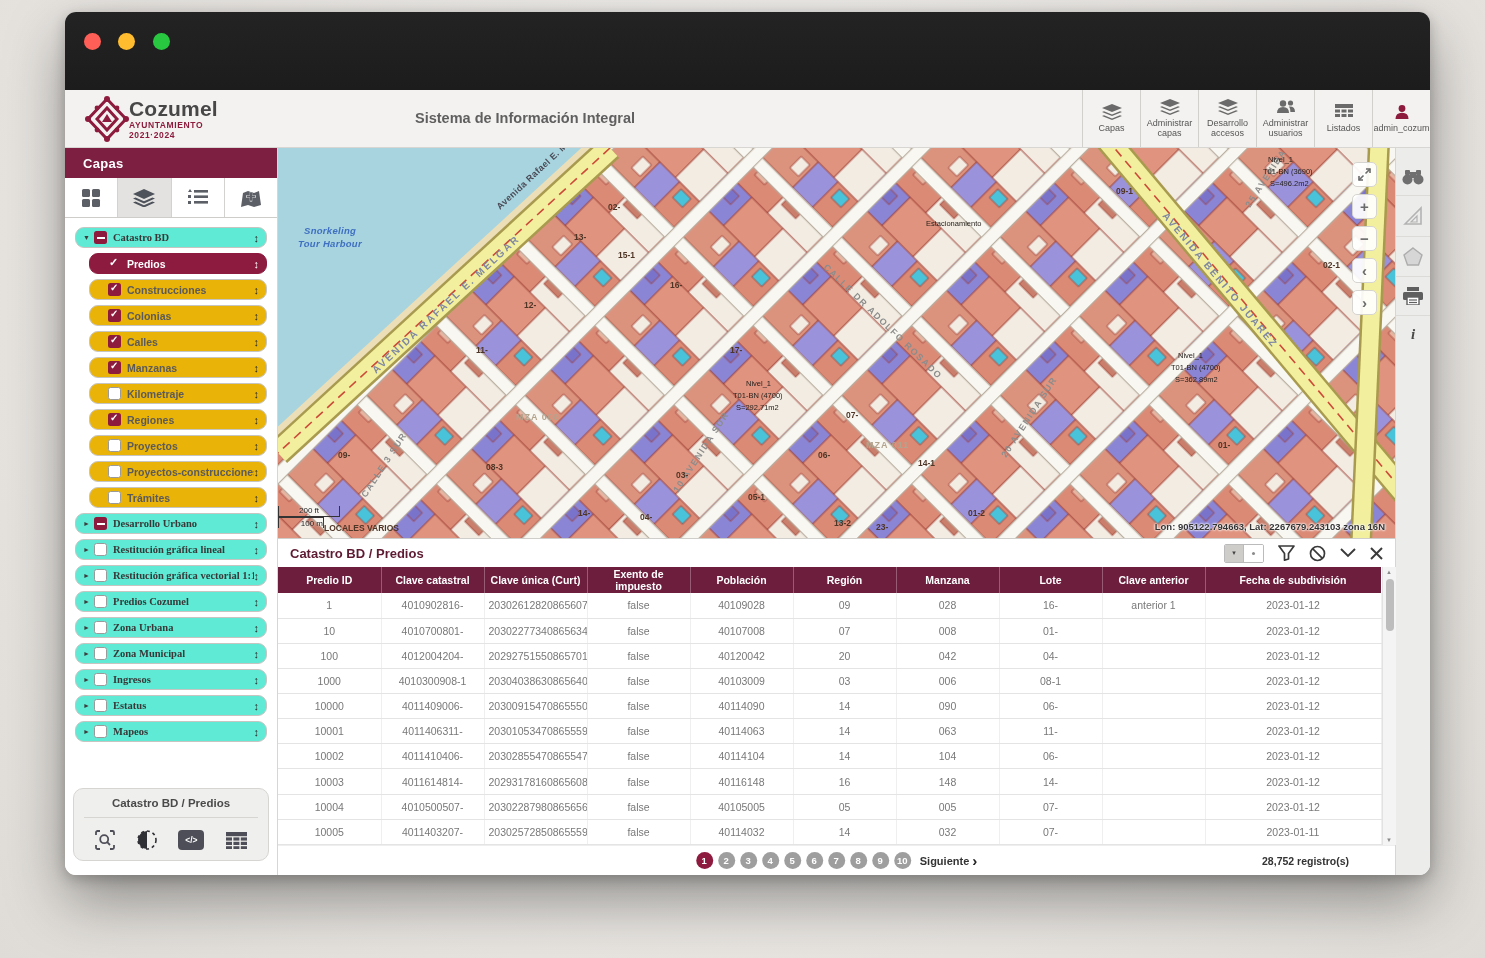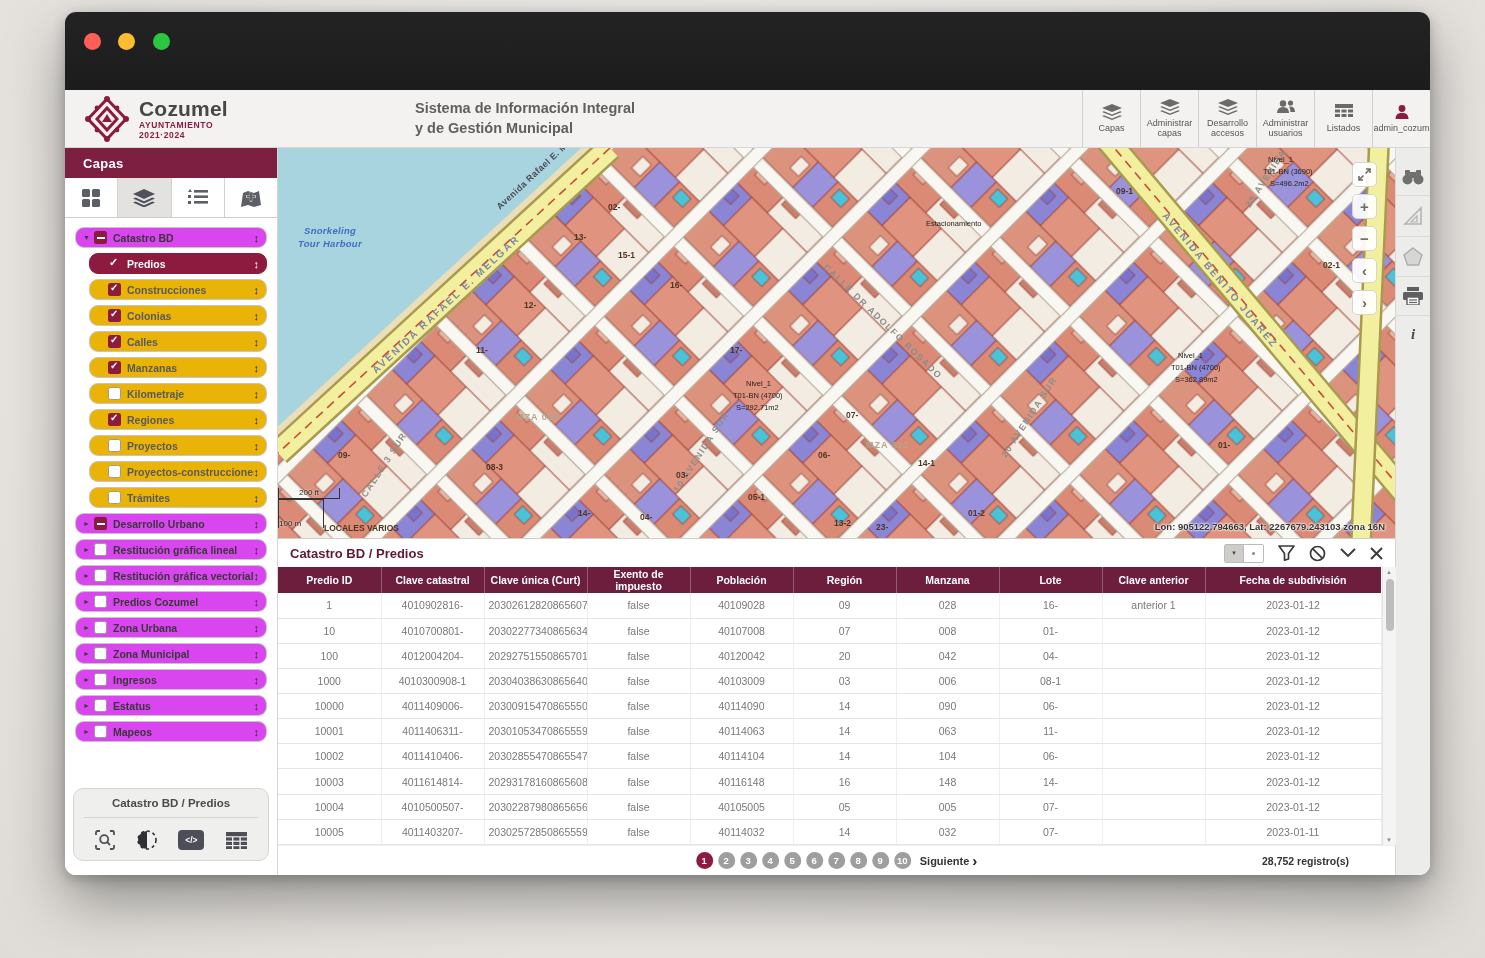--- a/index.html
+++ b/index.html
@@ -11,21 +11,21 @@
   .window{ position:absolute; left:65px; top:12px; width:1365px; height:863px;
     border-radius:11px; background:#fff; overflow:hidden;
     box-shadow:0 25px 60px rgba(0,0,0,.38), 0 4px 14px rgba(0,0,0,.22); }
   
   .titlebar{ height:78px; background:linear-gradient(#232323,#1c1c1c); position:relative; }
   .tl{ position:absolute; top:21px; width:17px; height:17px; border-radius:50%; }
   .tl.red{ left:19px; background:#ff5f57; } .tl.yellow{ left:53px; background:#febc2e; }
   .tl.green{ left:88px; background:#28c840; }
   
   .appheader{ height:58px; background:#f3f2f0; border-bottom:1px solid #d8d6d3; display:flex; align-items:stretch; }
-  .brand{ display:flex; align-items:center; padding-left:20px; gap:10px; width:350px; flex:none; }
+  .brand{ display:flex; align-items:center; padding-left:20px; width:350px; flex:none; }
   .brand-text{ line-height:1; }
   .brand-name{ font-size:21px; font-weight:800; color:#474747; letter-spacing:.2px; }
   .brand-sub,.brand-years{ font-size:8.5px; font-weight:700; color:#8d1b3d; letter-spacing:.6px; margin-top:2px; }
   .sys-title{ flex:1; display:flex; flex-direction:column; justify-content:center; font-size:14.5px; color:#5f5f5f; font-weight:600; line-height:1.35; }
   .topnav{ display:flex; align-items:stretch; flex:none; }
   .nav-btn{ width:58px; border:none; background:transparent; border-left:1px solid #d2d0cd; cursor:pointer;
     display:flex; flex-direction:column; align-items:center; justify-content:center; gap:3px; padding:4px 2px; }
   .nav-btn svg{ flex:none; }
   .nav-lbl{ font-size:9px; color:#555; line-height:1.15; text-align:center; }
   .nav-btn.user .nav-lbl{ white-space:nowrap; overflow:hidden; max-width:56px; }
@@ -34,21 +34,21 @@
   
   .sidebar{ width:213px; flex:none; background:#fff; border-right:1px solid #d8d6d3; display:flex; flex-direction:column; position:relative; }
   .capas-bar{ height:30px; background:#7d1f41; color:#fff; font-size:13px; font-weight:700; display:flex; align-items:center; padding-left:18px; flex:none; letter-spacing:.3px;}
   .side-tabs{ height:40px; display:flex; border-bottom:1px solid #cfcdca; flex:none; }
   .side-tab{ flex:1; border:none; background:#fff; border-right:1px solid #d4d2cf; display:flex; align-items:center; justify-content:center; cursor:pointer; }
   .side-tab:last-child{ border-right:none; }
   .side-tab.active{ background:#e3e2e0; }
   .layer-list{ padding:9px 10px 0 10px; overflow:hidden; flex:1; }
   .layer-row{ height:21px; margin-bottom:5px; background:#eab308; border:1px solid #c7c5c2; border-radius:9px;
     display:flex; align-items:center; padding:0 7px; cursor:pointer; }
-  .layer-row.group{ background:#d946ef; }
+  .layer-row.group{ background:#5eead4;font-family:Liberation Serif, serif; }
   .layer-row.child{ margin-left:14px; }
   .layer-row.selected{ background:#8d1b3f; border-color:#8d1b3f; }
   .layer-row.selected .lbl{ color:#fff; } .layer-row.selected .updown{ color:#fff; }
   .arrow{ width:11px; font-size:7px; color:#3c3c3c; flex:none; }
   .chk{ width:13px; height:13px; border-radius:2.5px; margin-right:6px; flex:none; position:relative; }
   .chk.chk-off{ border:1.5px solid #9a9a9a; background:#fff; }
   .chk.chk-on{ background:#8d1b3d; } .chk.chk-ind{ background:#8d1b3d; }
   .chk.chk-on::after{ content:"✓"; position:absolute; left:2px; top:-1px; color:#fff; font-size:10px; font-weight:700; }
   .chk.chk-ind::after{ content:""; position:absolute; left:2.5px; top:5.5px; width:8px; height:2px; background:#fff; }
   .chk.chk-sel::after{ content:"✓"; position:absolute; left:1px; top:-1px; color:#fff; font-size:11px; font-weight:700; }
@@ -71,21 +71,21 @@
   .mlabel.parcel{ fill:#4f3526; font-size:8.5px; letter-spacing:0; }
   .mlabel.info{ fill:#26221e; font-size:7.5px; font-weight:400; letter-spacing:0; }
   .mlabel.mza{ fill:#b3a48e; font-size:9px; letter-spacing:1px; }
   .map-controls{ position:absolute; right:18px; top:14px; display:flex; flex-direction:column; gap:7px; }
   .map-btn{ width:25px; height:25px; border:1px solid #d6d4d0; border-radius:5px; background:rgba(255,255,255,.92);
     color:#6b6b6b; font-size:15px; font-weight:700; display:flex; align-items:center; justify-content:center; cursor:pointer; line-height:1; }
   .coords{ position:absolute; right:10px; bottom:6px; font-size:9.5px; color:#333; font-weight:600;
     text-shadow:0 0 2px #fff,0 0 2px #fff,0 0 3px #fff; }
   .scalebar{ position:absolute; left:0; bottom:10px; font-size:8px; color:#222; text-shadow:0 0 2px #fff; }
   .scale-ft{ width:62px; border-left:1.5px solid #333; border-right:1.5px solid #333; border-bottom:1.5px solid #333; text-align:center; padding-bottom:1px; }
-  .scale-m{ width:46px; border-left:1.5px solid #333; border-right:1.5px solid #333; border-top:1.5px solid #333; text-align:left; padding-top:19px; }
+  .scale-m{ width:46px; border-left:1.5px solid #333; border-right:1.5px solid #333; border-top:1.5px solid #333; text-align:right; padding-top:1px; }
   
   .table-panel{ flex:1; background:#fff; display:flex; flex-direction:column; min-height:0; position:relative; border-top:1px solid #d0cecb; }
   .tp-titlebar{ height:28px; flex:none; display:flex; align-items:center; padding:0 12px; }
   .tp-title{ font-size:13px; font-weight:700; color:#5e1a32; }
   .tp-tools{ margin-left:auto; display:flex; align-items:center; gap:14px; }
   .bm-toggle{ display:flex; border:1px solid #bbb; border-radius:2px; overflow:hidden; cursor:pointer; }
   .bm-seg{ width:19px; height:17px; display:flex; align-items:center; justify-content:center; font-size:7px; color:#444; }
   .bm-seg.left{ background:#cfcdca; border-right:1px solid #bbb; }
   .bm-seg.right{ background:#fff; } .bm-dot{ width:3px; height:3px; background:#8a8a8a; border-radius:50%; }
   .tp-iconbtn{ border:none; background:transparent; cursor:pointer; display:flex; align-items:center; }
@@ -141,21 +141,20 @@
         </g>
       </svg>
       <div class="brand-text">
         <div class="brand-name">Cozumel</div>
         <div class="brand-sub">AYUNTAMIENTO</div>
         <div class="brand-years">2021·2024</div>
       </div>
     </div>
     <div class="sys-title">
       <span>Sistema de Información Integral</span>
-      <span>y de Gestión Municipal</span>
     </div>
     <div class="topnav">
       <button class="nav-btn">
         <svg width="20" height="16" viewBox="0 0 20 16">
             <g fill="#6a6a6a">
               <path d="M10 0 L20 4 L10 8 L0 4 Z"></path>
               <path d="M0 8 l10 4 l10 -4 l-2 -.8 l-8 3.2 l-8 -3.2 Z"></path>
               <path d="M0 12 l10 4 l10 -4 l-2 -.8 l-8 3.2 l-8 -3.2 Z"></path>
             </g>
           </svg>

